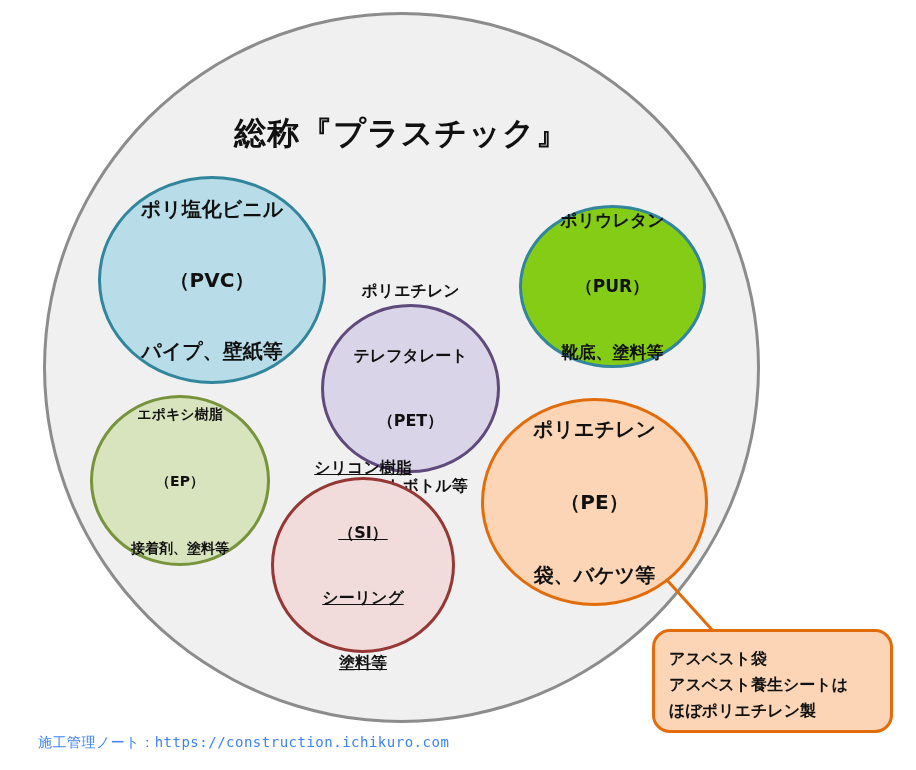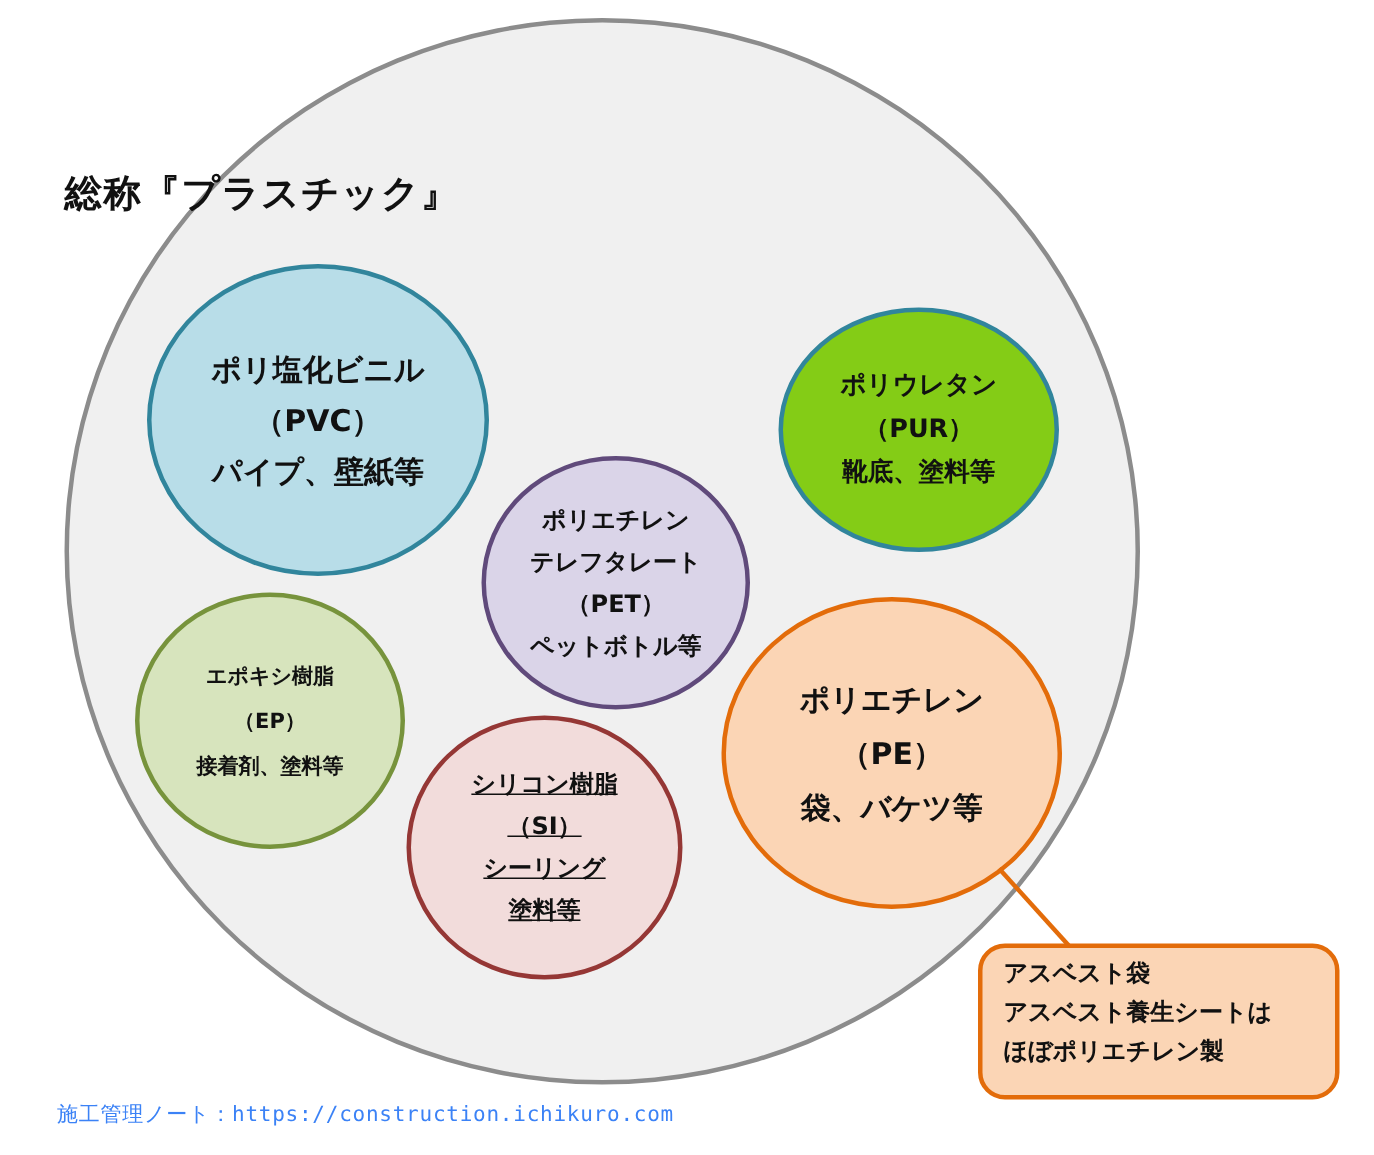--- a/index.html
+++ b/index.html
@@ -19,28 +19,29 @@
     box-sizing: border-box;
   }
   .circle {
     display: flex;
     flex-direction: column;
     align-items: center;
     justify-content: center;
     text-align: center;
     font-weight: bold;
     color: #111111;
+    gap: 37px;
   }
   .diagram-title {
     position: absolute;
     left: 43px;
     top: 112px;
     width: 717px;
-    text-align: left;
-    font-size: 25px;
+    text-align: center;
+    font-size: 32px;
     font-weight: bold;
     letter-spacing: 1px;
   }
   .bottom-note {
     position: absolute;
     left: 43px;
     top: 663px;
     width: 717px;
     text-align: center;
     font-size: 24px;
@@ -54,21 +55,21 @@
   }
   .callout {
     position: absolute;
     left: 652px;
     top: 629px;
     width: 241px;
     height: 104px;
     box-sizing: border-box;
     border: 3px solid #E36C0A;
     border-radius: 18px;
-    padding: 4px 14px;
+    padding: 14px 14px;
     font-size: 16px;
     line-height: 26px;
     font-weight: bold;
     text-align: left;
   }
   .footer {
     position: absolute;
     left: 38px;
     top: 734px;
     font-size: 14px;

